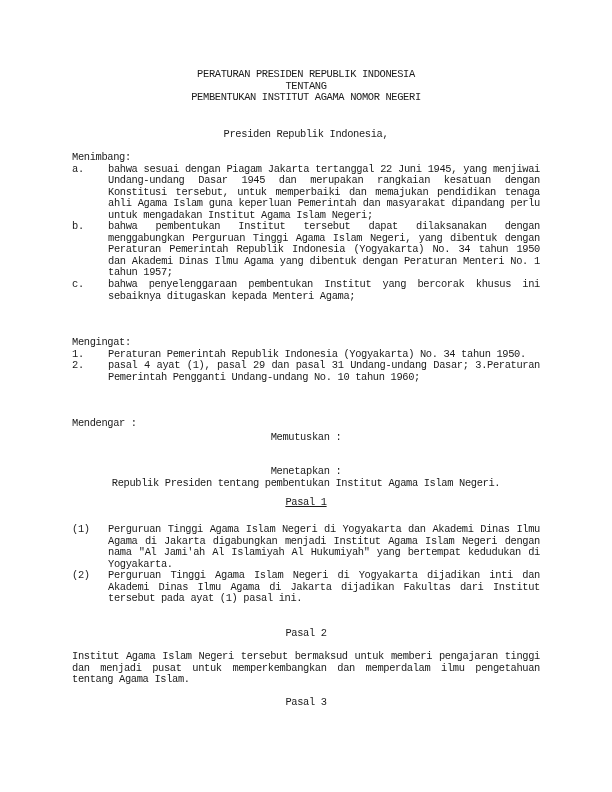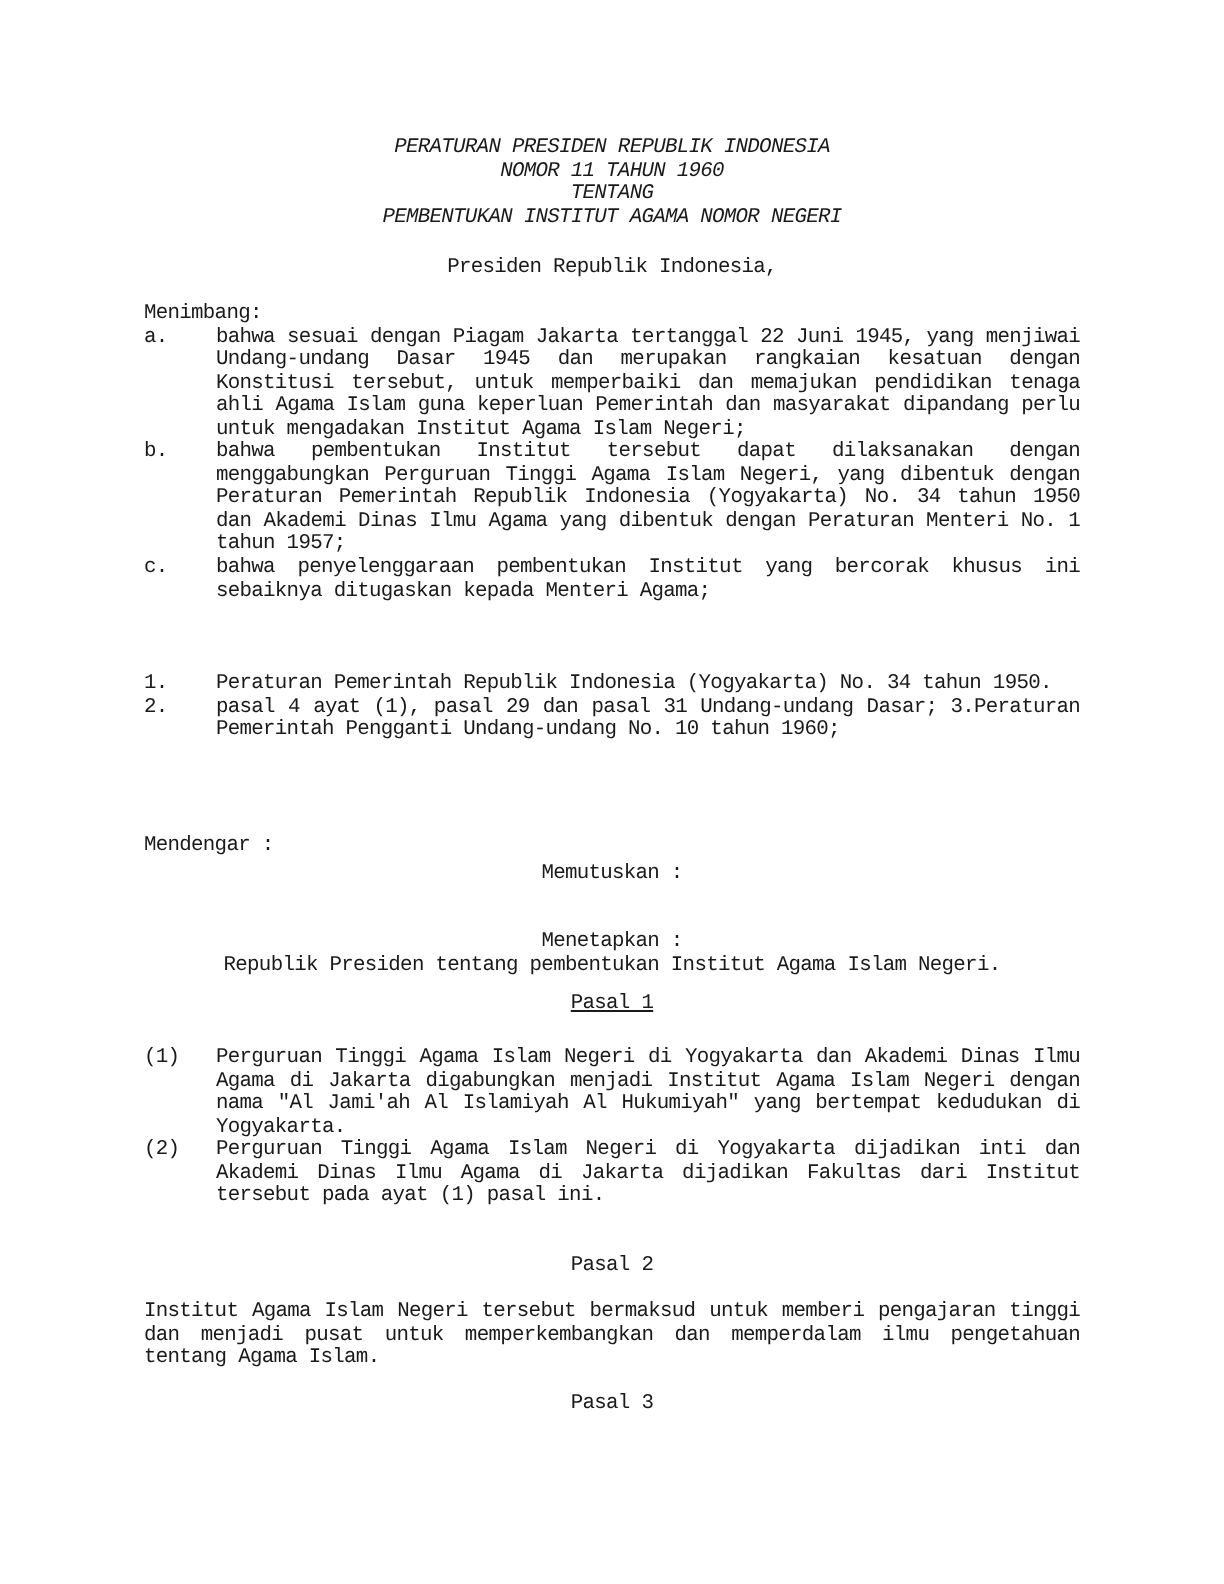--- a/index.html
+++ b/index.html
@@ -5,34 +5,33 @@
   html, body { margin:0; padding:0; background:#ffffff; }
   body { width:612px; height:792px; position:relative; overflow:hidden; }
   .page {
     position:absolute; left:72px; top:0; width:468px;
     font-family: "Liberation Mono", "DejaVu Sans Mono", monospace;
     font-size:10.4px; line-height:11.55px; color:#1a1a1a;
     letter-spacing:-0.35px;
   }
   .blk { position:absolute; left:0; width:468px; }
   .center { text-align:center; }
-  .line { white-space:nowrap;font-style:italic; }
+  .line { white-space:nowrap; }
   .item { position:relative; padding-left:36px; }
   .item .mark { position:absolute; left:0; top:0; }
   .item .body { text-align:justify; }
   p { margin:0; }
 </style>
 </head>
 <body>
 
 <div class="page">
 
   <div class="blk center" style="top:69px;">
     <div class="line">PERATURAN PRESIDEN REPUBLIK INDONESIA</div>
-    <div class="line">NOMOR 11 TAHUN 1960</div>
     <div class="line">TENTANG</div>
     <div class="line">PEMBENTUKAN INSTITUT AGAMA NOMOR NEGERI</div>
   </div>
   <div class="blk center" style="top:129px;">Presiden Republik Indonesia,</div>
 
   <div class="blk" style="top:152px;">
     <div>Menimbang:</div>
     <div class="item">
       <span class="mark">a.</span>
       <p class="body">bahwa sesuai dengan Piagam Jakarta tertanggal 22 Juni 1945, yang menjiwai Undang-undang Dasar 1945 dan merupakan rangkaian kesatuan dengan Konstitusi tersebut, untuk memperbaiki dan memajukan pendidikan tenaga ahli Agama Islam guna keperluan Pemerintah dan masyarakat dipandang perlu untuk mengadakan Institut Agama Islam Negeri;</p>
@@ -41,20 +40,21 @@
       <span class="mark">b.</span>
       <p class="body">bahwa pembentukan Institut tersebut dapat dilaksanakan dengan menggabungkan Perguruan Tinggi Agama Islam Negeri, yang dibentuk dengan Peraturan Pemerintah Republik Indonesia (Yogyakarta) No. 34 tahun 1950 dan Akademi Dinas Ilmu Agama yang dibentuk dengan Peraturan Menteri No. 1 tahun 1957;</p>
     </div>
     <div class="item">
       <span class="mark">c.</span>
       <p class="body">bahwa penyelenggaraan pembentukan Institut yang bercorak khusus ini sebaiknya ditugaskan kepada Menteri Agama;</p>
     </div>
   </div>
 
   <div class="blk" style="top:337px;">
+    <div>Mengingat:</div>
     <div class="item">
       <span class="mark">1.</span>
       <p class="body">Peraturan Pemerintah Republik Indonesia (Yogyakarta) No. 34 tahun 1950.</p>
     </div>
     <div class="item">
       <span class="mark">2.</span>
       <p class="body">pasal 4 ayat (1), pasal 29 dan pasal 31 Undang-undang Dasar; 3.Peraturan Pemerintah Pengganti Undang-undang No. 10 tahun 1960;</p>
     </div>
   </div>
 

